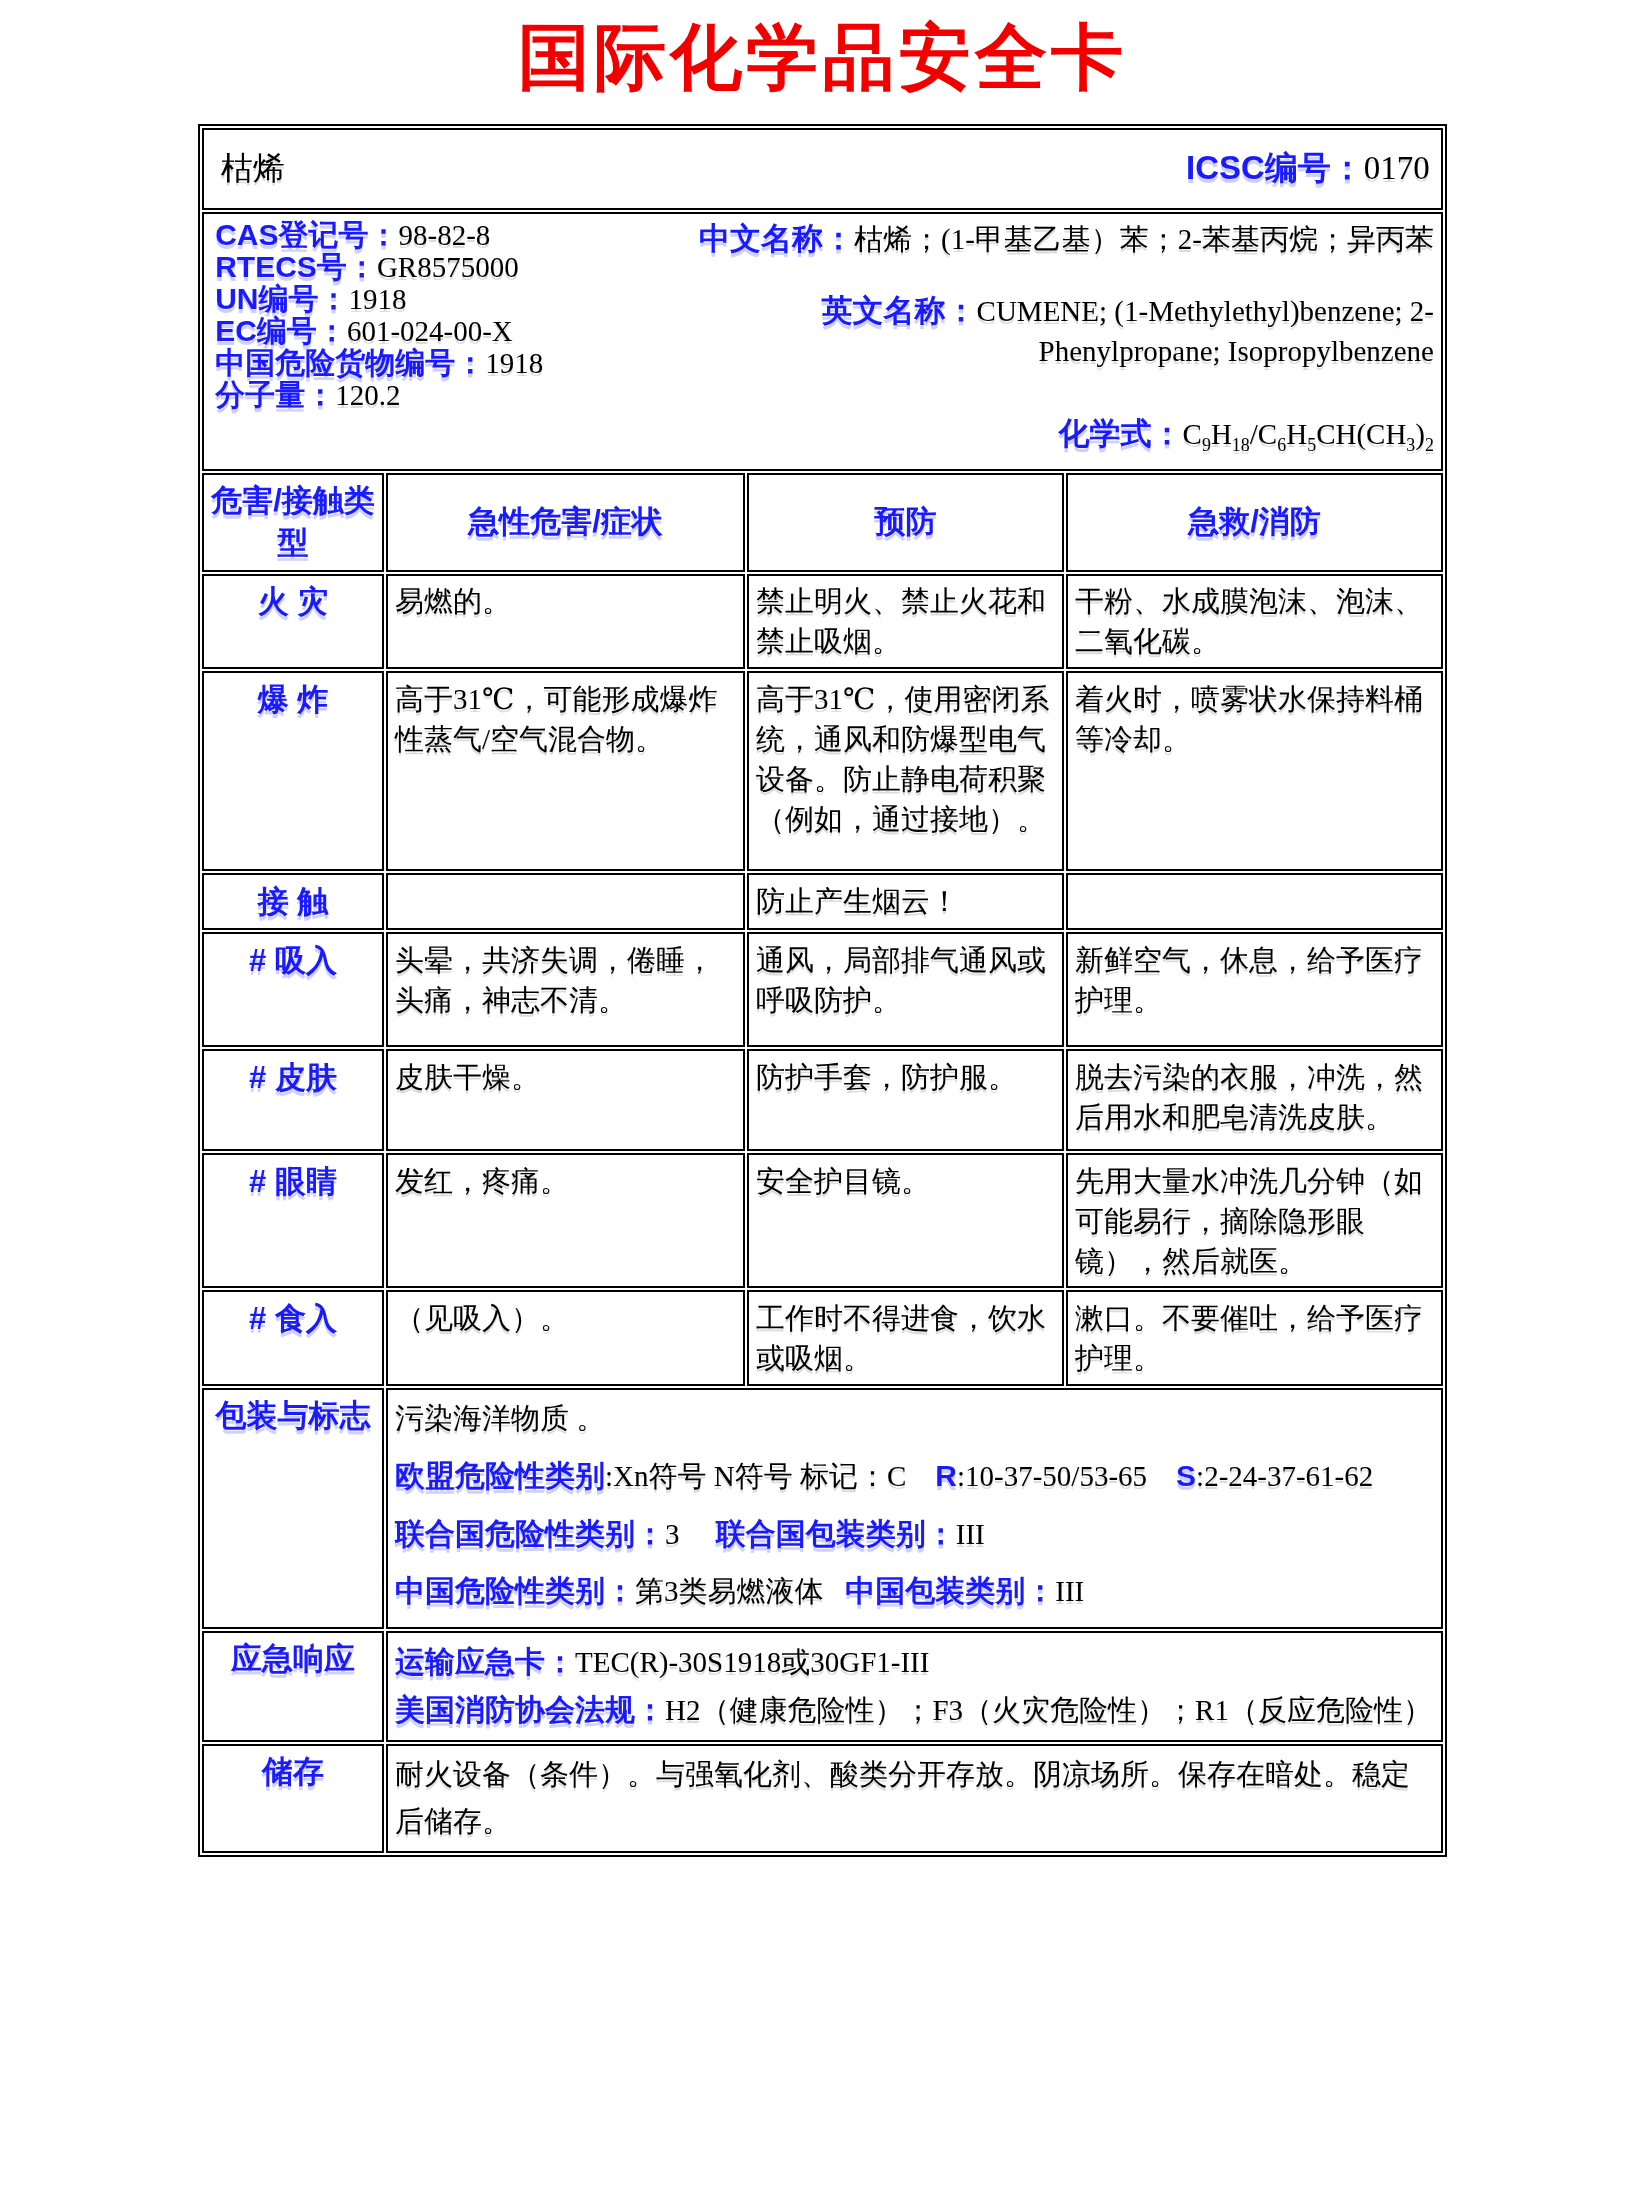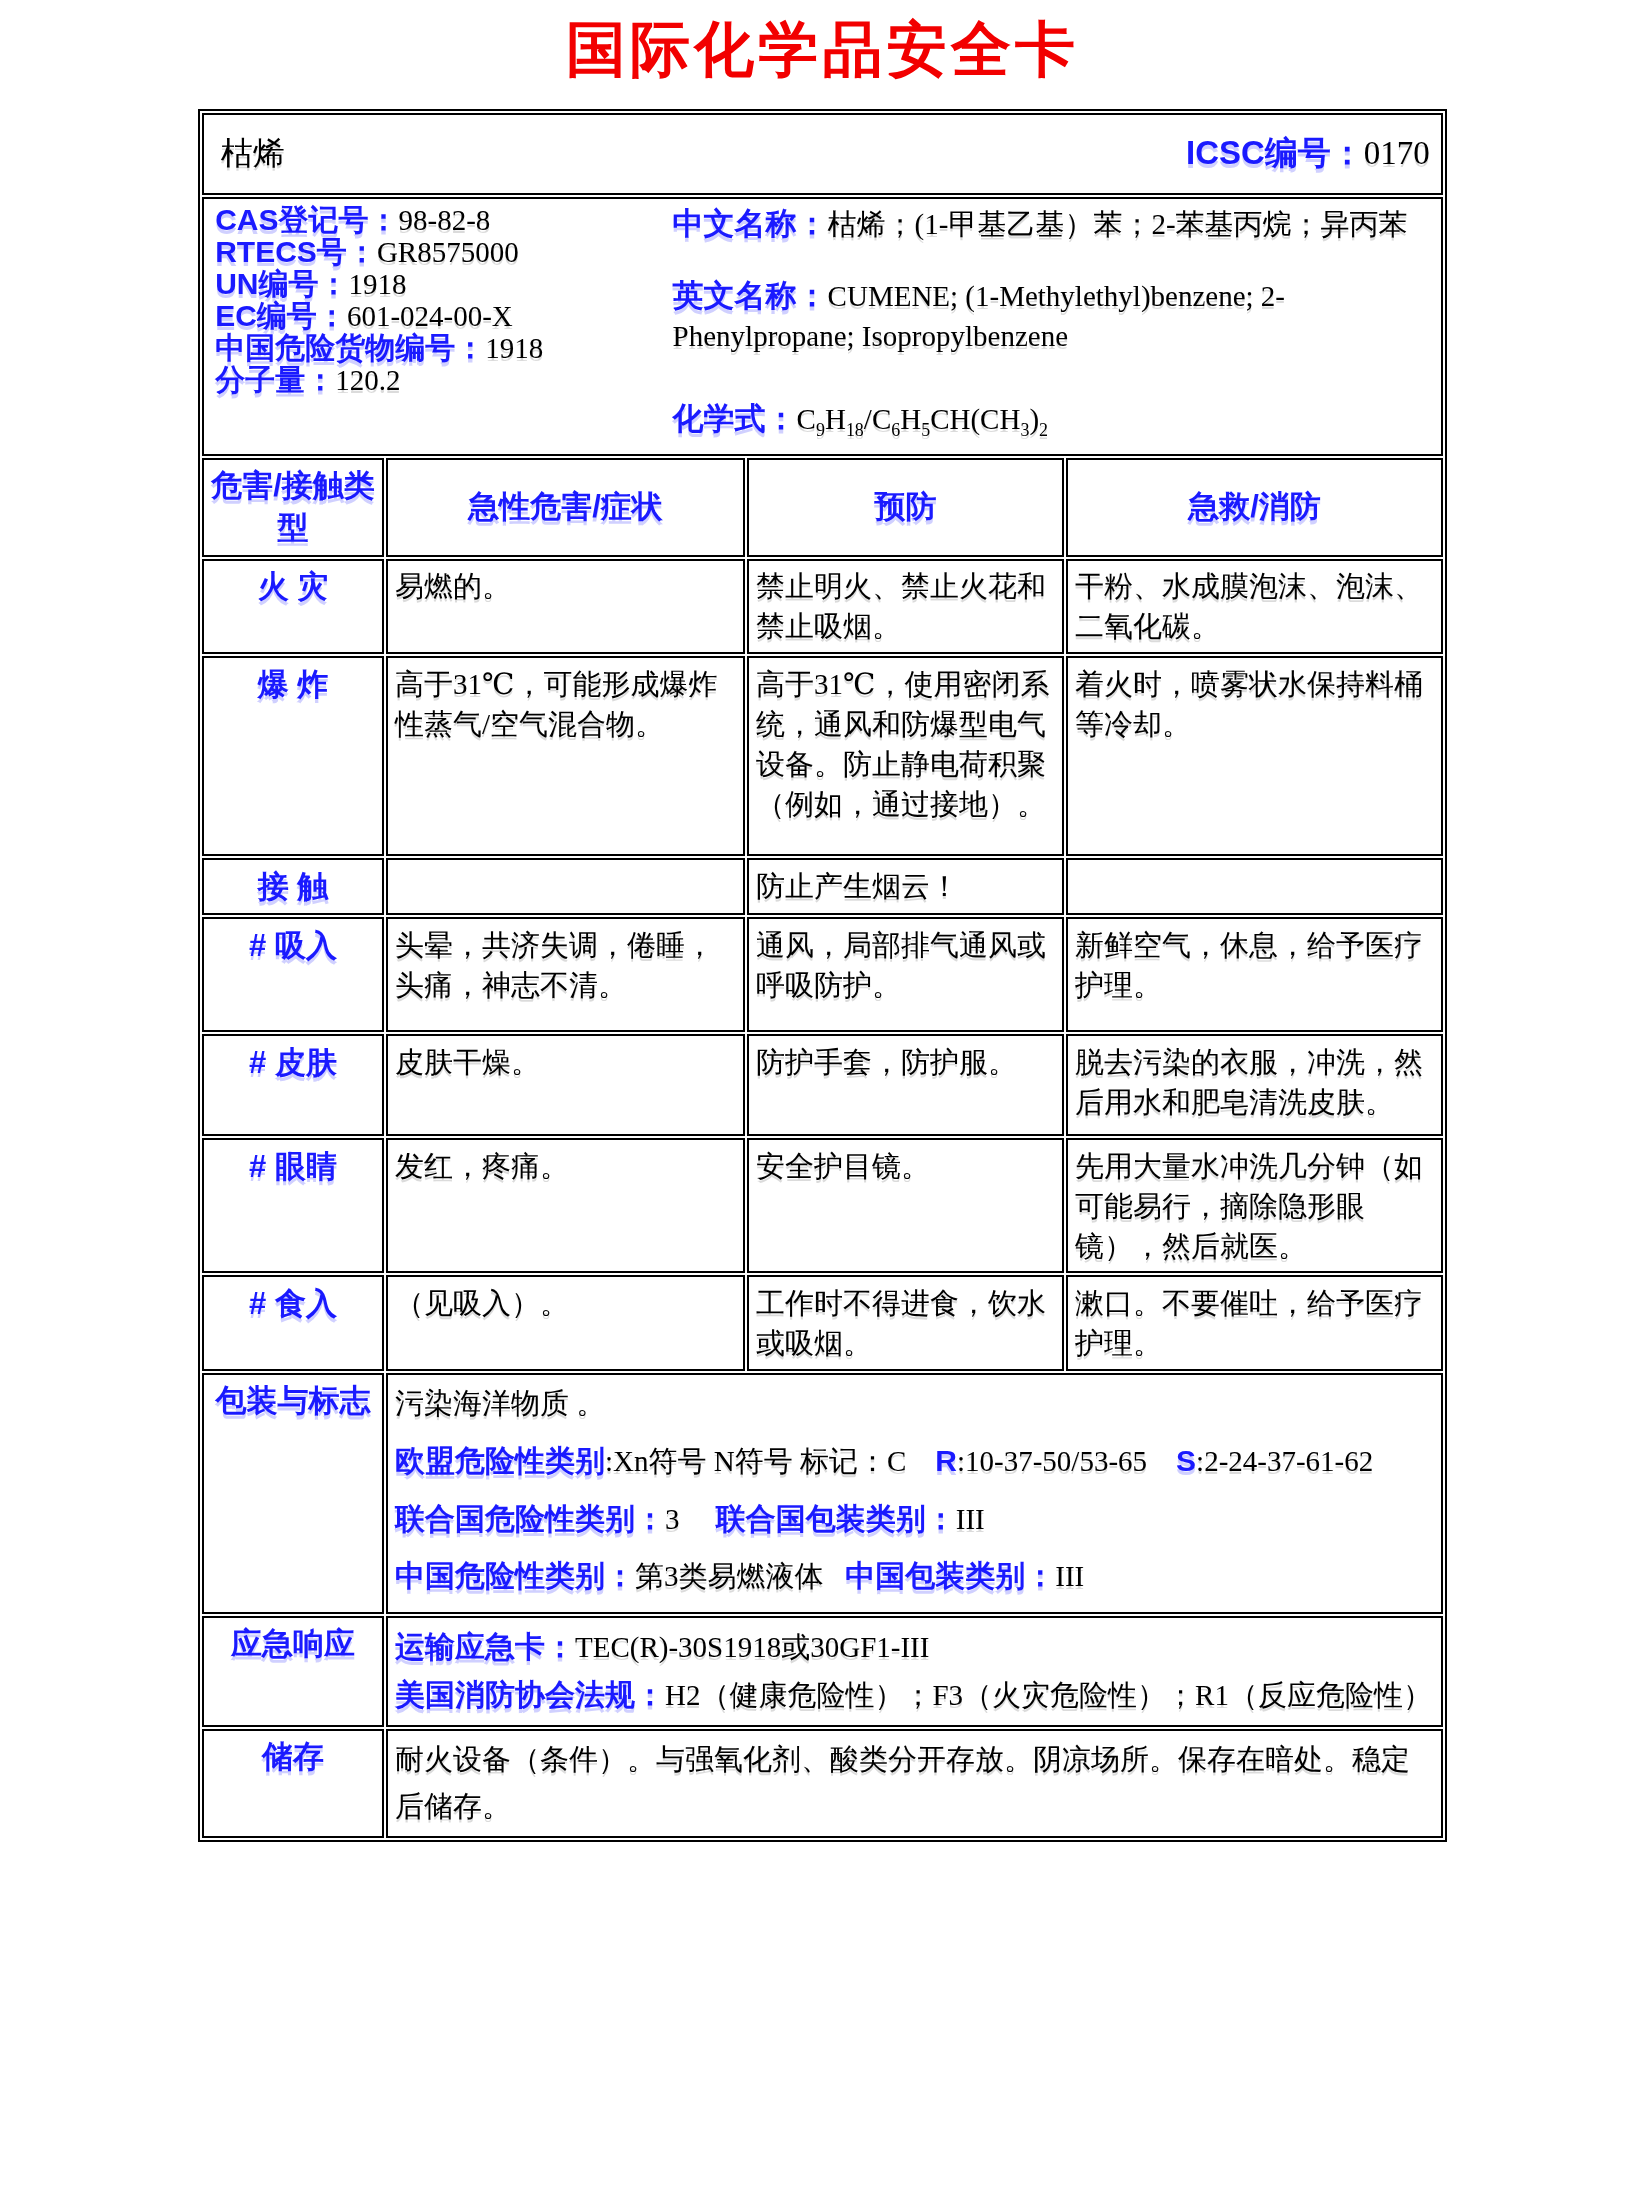--- a/index.html
+++ b/index.html
@@ -14,21 +14,21 @@
     font-family:"Liberation Serif","DejaVu Serif",serif;
     color:#000;
     font-size:29px;
   }
   .page{width:1647px;height:2205px;overflow:hidden;}
   h1.page-title{
     margin:9.7px 200px 18px 198px;
     text-align:center;
     font-family:"Liberation Sans","DejaVu Sans",sans-serif;
     font-weight:bold;
-    font-size:60px;
+    font-size:72px;
     letter-spacing:4.2px;
     color:var(--title-red);
   }
   table.card{
     margin-left:198px;
     width:1249px;
     table-layout:fixed;
     border-collapse:separate;
     border-spacing:2.1px;
     border:2.1px solid var(--border-black);
@@ -54,21 +54,21 @@
   .top-split{display:flex;justify-content:space-between;align-items:center;}
   .top-split .substance{font-size:32px;padding-left:9.7px;}
   .top-split .icsc{font-size:33px;padding-right:4.2px;}
 
   
   tr.r-ids td{height:259px;}
   .ids-split{display:flex;}
   .ids-col{width:456px;flex:0 0 456px;padding-left:4.2px;}
   .id-line{line-height:32px;white-space:nowrap;}
   .id-line .blue-label{font-size:30px;}
-  .names-col{flex:1 1 auto;padding-left:5.6px;}
+  .names-col{flex:1 1 auto;padding-left:5.6px;text-align:right;}
   .name-para{margin:0 0 32px 0;line-height:40px;}
   .name-para.last{margin-bottom:0;margin-top:43px;}
   .name-para .blue-label{font-size:31px;}
   sub{font-size:0.62em;line-height:0;}
 
   
   tr.r-head td{height:97px;vertical-align:middle;text-align:center;}
   tr.r-head .blue-label{font-size:31px;}
 
   

